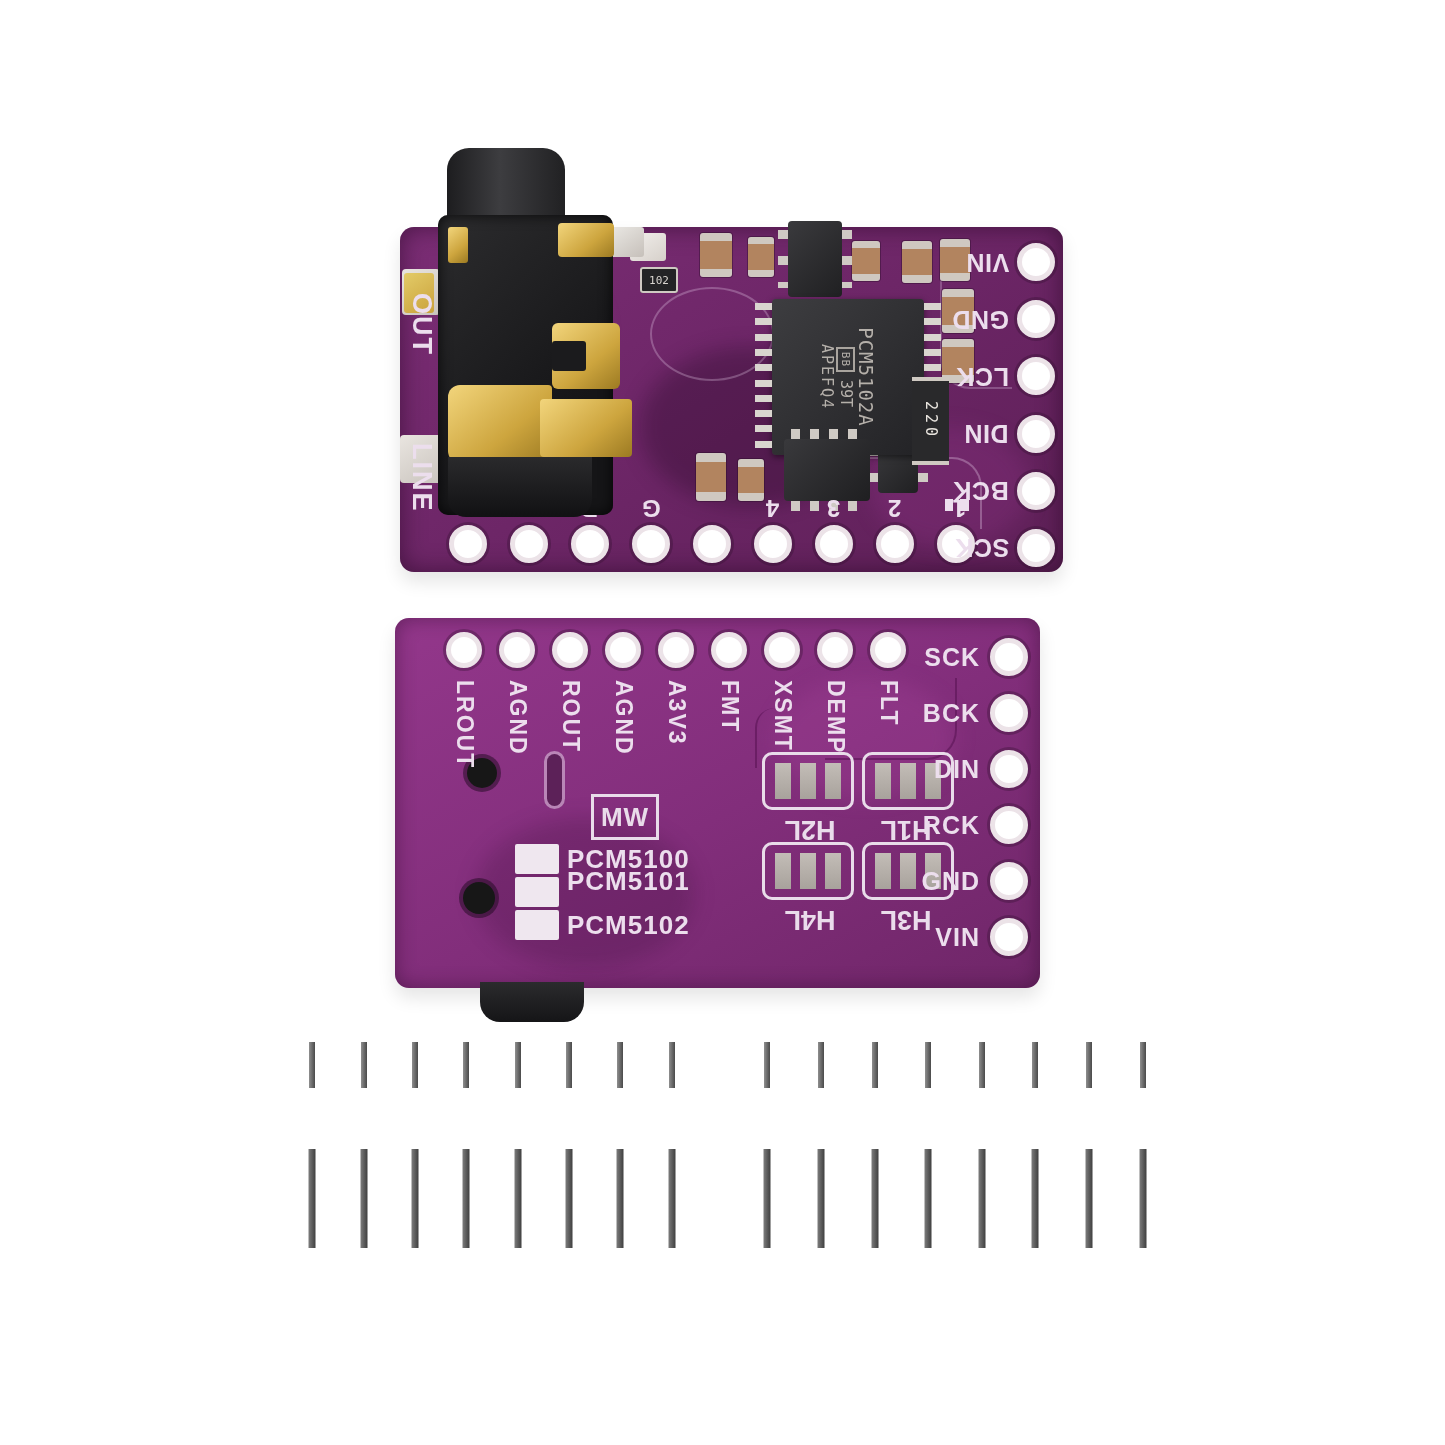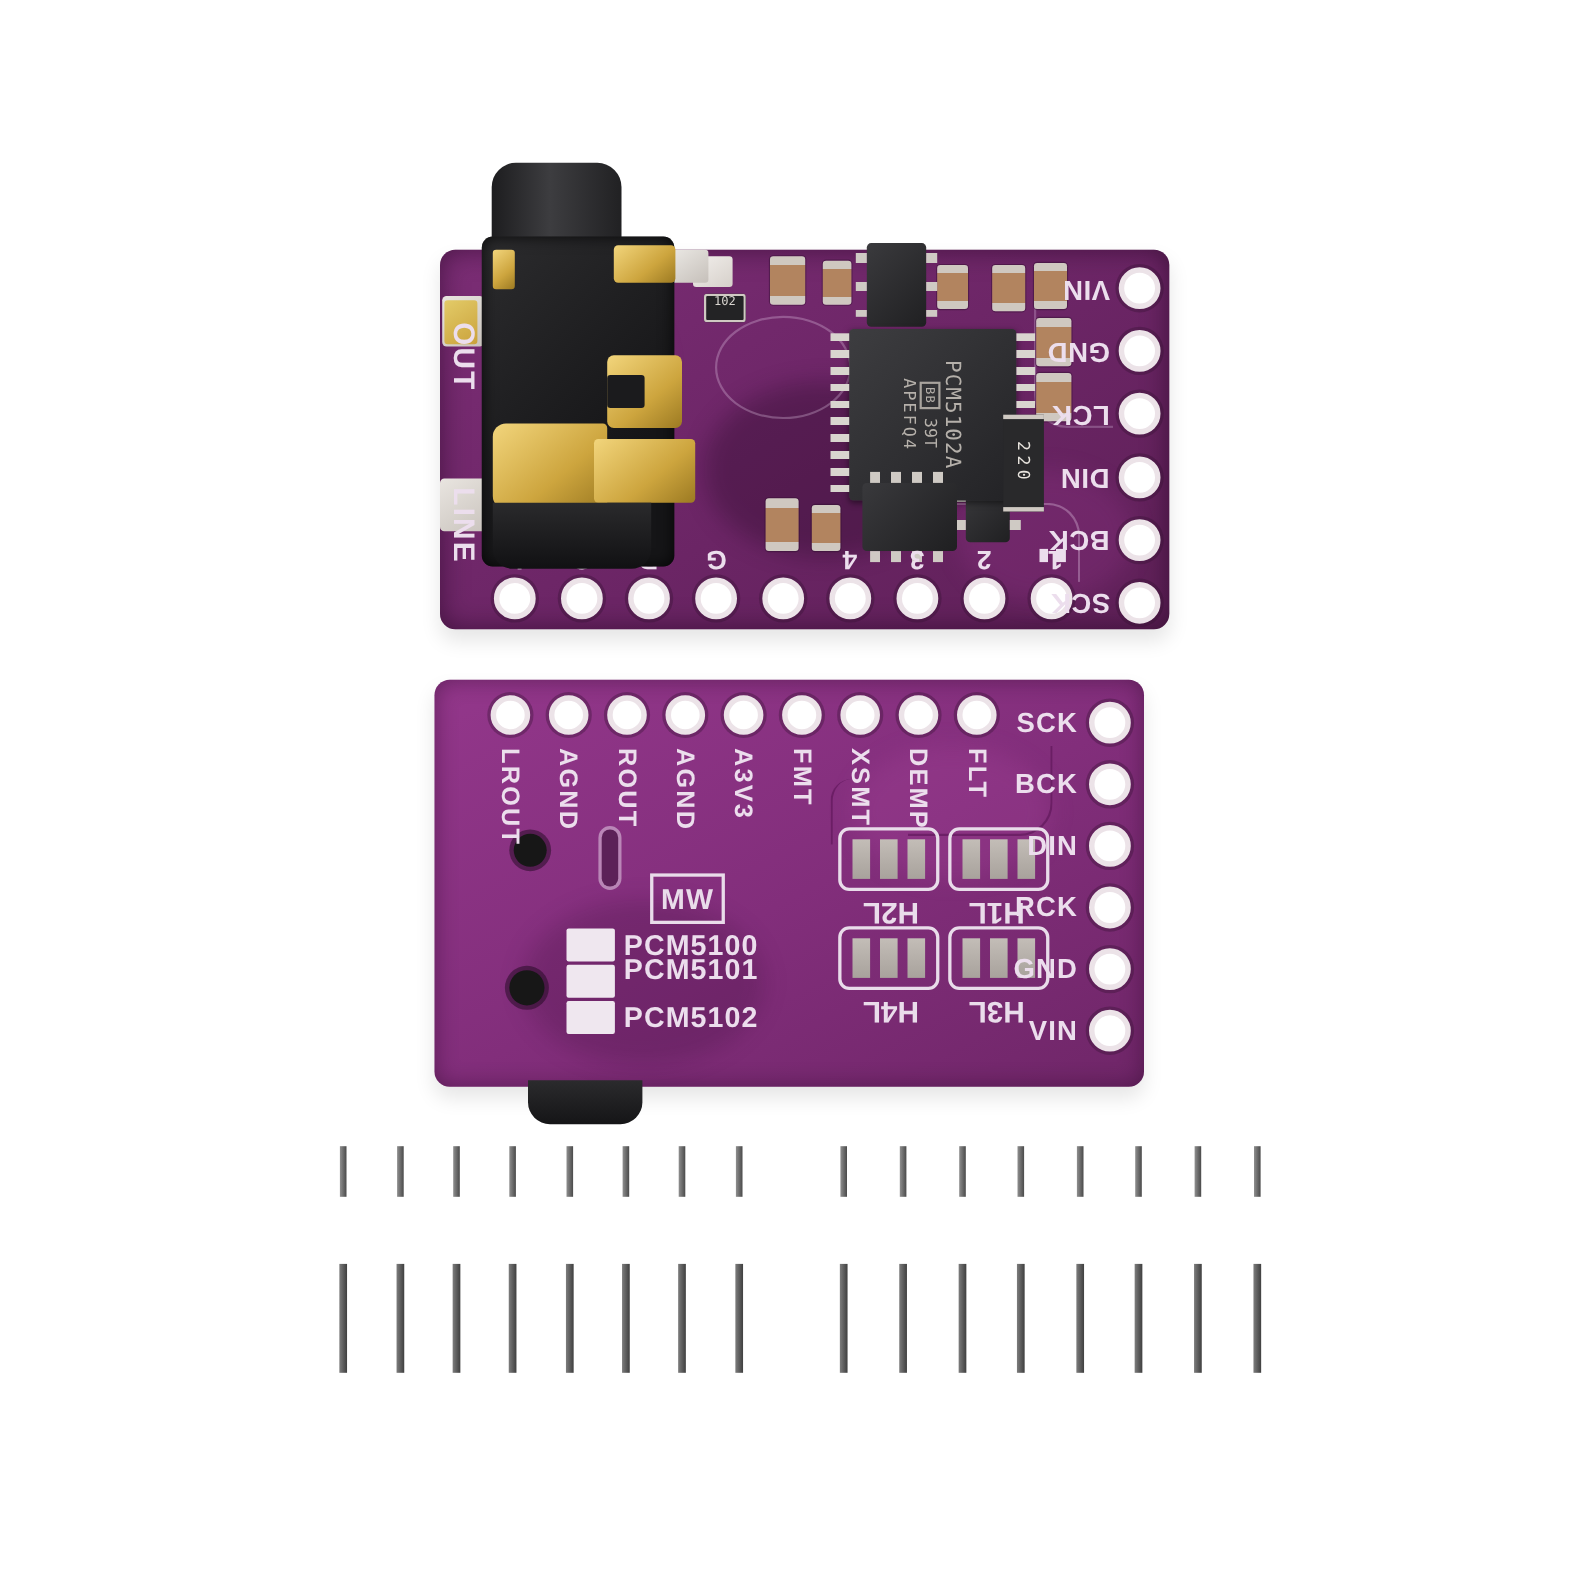--- a/index.html
+++ b/index.html
@@ -74,21 +74,21 @@
   .jack-pin-tl { position:absolute; left:48px; top:0px; width:20px; height:36px; border-radius:3px; z-index:8; }
   .pad-silver { position:absolute; background:linear-gradient(145deg,#e9e5e0,#c9c3bd);
     border-radius:4px; z-index:2; }
   .pad-gold-in { position:absolute; background:linear-gradient(145deg,#e3cb68,#caa23c);
     border-radius:3px; z-index:3; }
 
   
   .smd { position:absolute; border-radius:3px; z-index:3; box-sizing:border-box; }
   .smd.tan { background:linear-gradient(180deg,#cfc8c0 0 18%, #b2845f 18% 82%, #cfc8c0 82%);
     box-shadow:0 0 0 1px rgba(40,10,40,.4); }
-  .smd.dark { background:#232325; color:#d8d4cf; display:flex; align-items:flex-start; justify-content:center;
+  .smd.dark { background:#232325; color:#d8d4cf; display:flex; align-items:center; justify-content:center;
     font-size:11px; font-family:"DejaVu Sans Mono",monospace; box-shadow:0 0 0 2px #cfc9c2 inset; }
   .smd.white { background:linear-gradient(145deg,#f2efec,#d6d0ca); }
 
   
   .chip { position:absolute; left:372px; top:72px; width:152px; height:156px;
     background:linear-gradient(135deg,#3d3d40,#232326); border-radius:4px; z-index:4;
     box-shadow:0 2px 6px rgba(0,0,0,.5); }
   .chip .pins { position:absolute; top:4px; width:17px; height:148px;
     background:repeating-linear-gradient(180deg,#d9d5cf 0 7px, transparent 7px 15.3px); }
   .chip .pins.pl { left:-17px; } .chip .pins.pr { right:-17px; }

